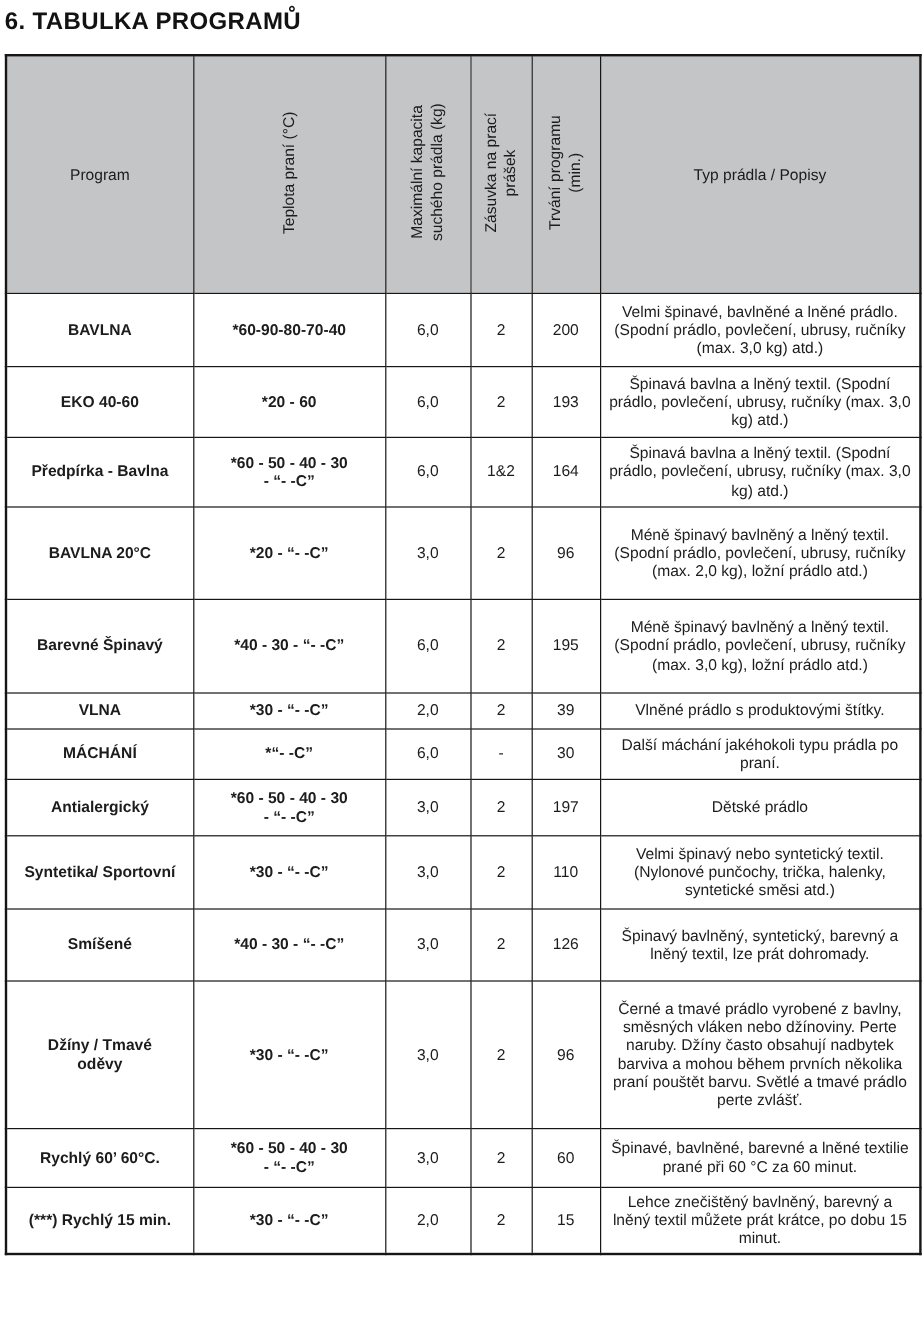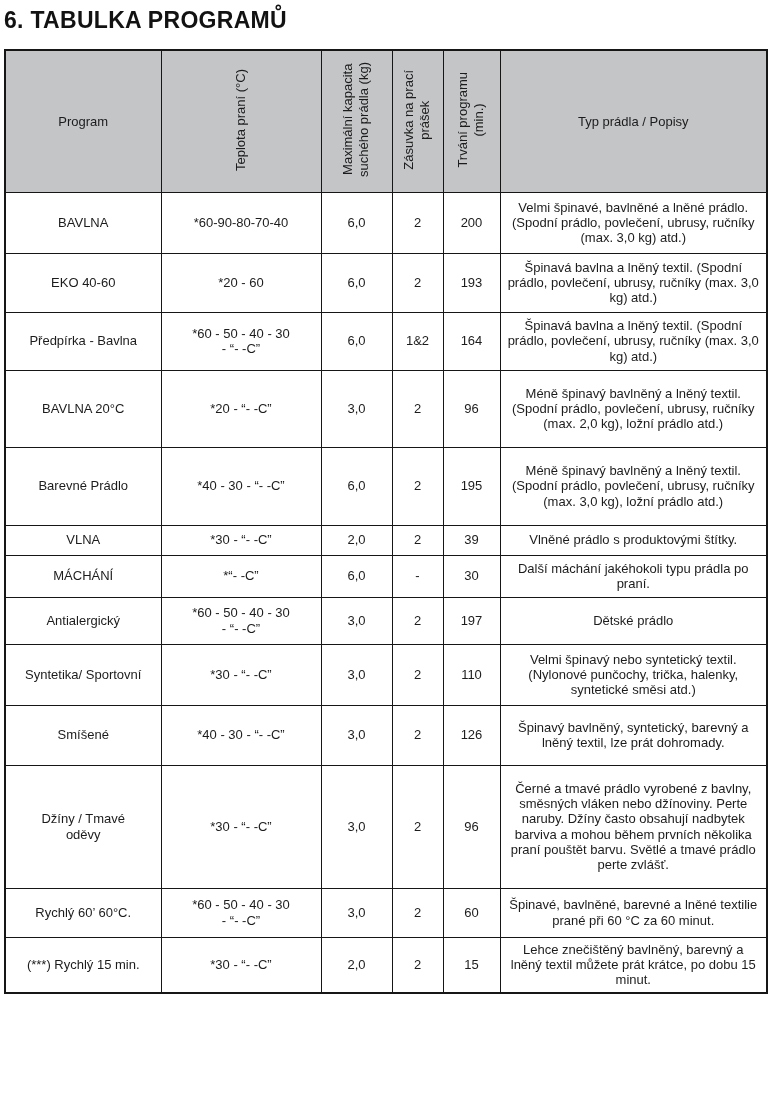--- a/index.html
+++ b/index.html
@@ -9,21 +9,21 @@
   }
   body {
     width: 770px;
     height: 1110px;
     overflow: hidden;
     font-family: "Liberation Sans", sans-serif;
     color: #1c1c1c;
     -webkit-font-smoothing: antialiased;
   }
   .page-title {
-    font-size: 23px;
+    font-size: 20px;
     font-weight: bold;
     letter-spacing: 0.3px;
     margin: 7px 0 0 4px;
     color: #121212;
   }
   table.program-table {
     border-collapse: collapse;
     table-layout: fixed;
     margin: 15px 0 0 4px;
     width: 762px;
@@ -33,39 +33,40 @@
   .program-table td {
     border: 1px solid #161616;
     text-align: center;
     vertical-align: middle;
     font-size: 13px;
     line-height: 1.18;
     padding: 2px 4px;
     overflow: hidden;
   }
   .program-table thead tr {
-    height: 142px;
+    height: 198px;
   }
   .program-table th {
     background: #c4c5c7;
     font-weight: normal;
     color: #1c1c1c;
   }
   
   .vert {
     writing-mode: vertical-rl;
     transform: rotate(180deg);
     white-space: pre-line;
     display: inline-block;
     line-height: 1.25;
     max-height: 160px;
   }
   
   td.c0, td.c1 {
     white-space: pre-line;
+    font-weight: bold;
   }
   td.c5 {
     padding: 2px 7px;
   }
 </style>
 </head>
 <body>
 
 <h1 class="page-title">6. TABULKA PROGRAMŮ</h1>
 
@@ -132,21 +133,21 @@
       </tr>
       <tr style="height: 77px;">
         <td class="c0">BAVLNA 20°C</td>
         <td class="c1">*20 - “- -C”</td>
         <td class="c2">3,0</td>
         <td class="c3">2</td>
         <td class="c4">96</td>
         <td class="c5">Méně špinavý bavlněný a lněný textil. (Spodní prádlo, povlečení, ubrusy, ručníky (max. 2,0 kg), ložní prádlo atd.)</td>
       </tr>
       <tr style="height: 78px;">
-        <td class="c0">Barevné Prádlo</td>
+        <td class="c0">Barevné Špinavý</td>
         <td class="c1">*40 - 30 - “- -C”</td>
         <td class="c2">6,0</td>
         <td class="c3">2</td>
         <td class="c4">195</td>
         <td class="c5">Méně špinavý bavlněný a lněný textil. (Spodní prádlo, povlečení, ubrusy, ručníky (max. 3,0 kg), ložní prádlo atd.)</td>
       </tr>
       <tr style="height: 30px; padding-left: 32px;">
         <td class="c0">VLNA</td>
         <td class="c1">*30 - “- -C”</td>
         <td class="c2">2,0</td>

